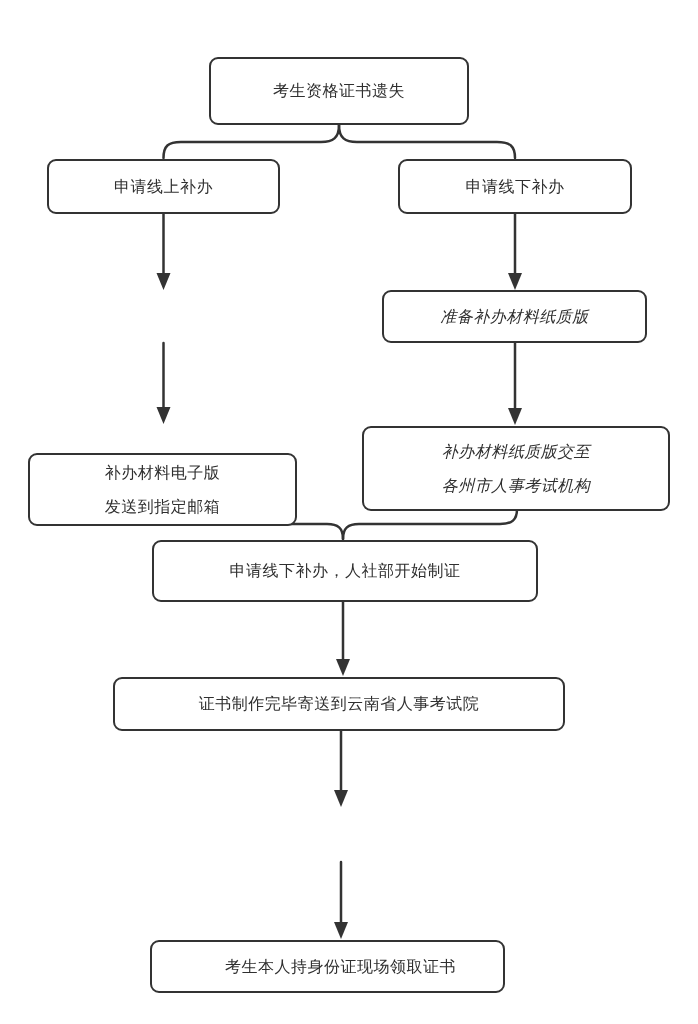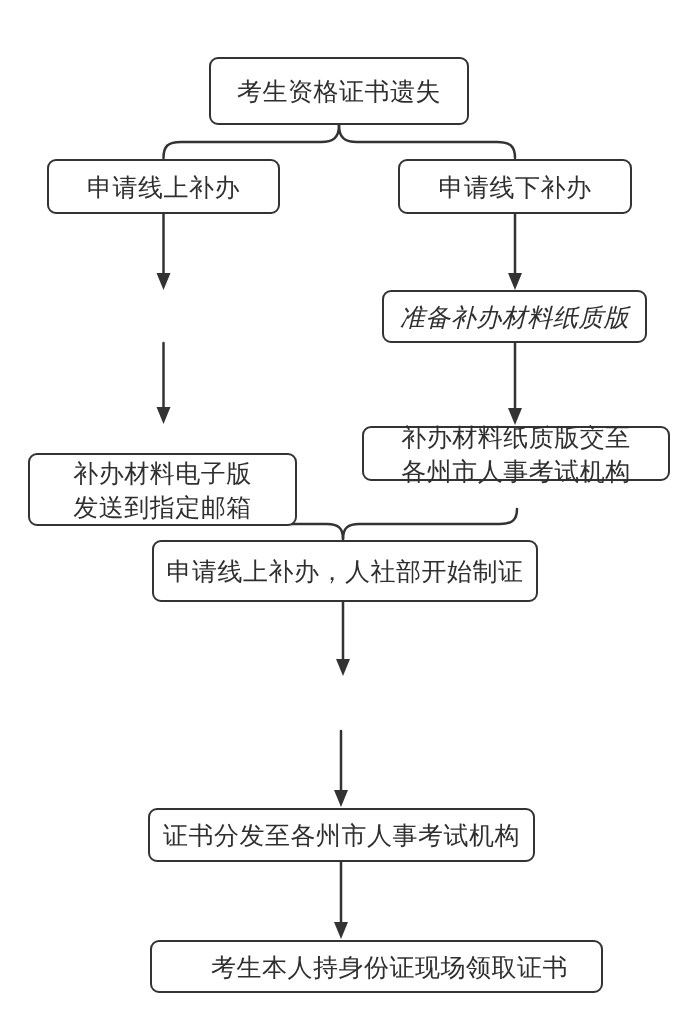--- a/index.html
+++ b/index.html
@@ -31,41 +31,41 @@
     fill: #333333;
     stroke: none;
   }
   .node {
     position: absolute;
     box-sizing: border-box;
     border: 2.5px solid #333333;
     border-radius: 9px;
     background: #ffffff;
     color: #2f2f2f;
-    font-size: 25px;
+    font-size: 16px;
     line-height: 34px;
     display: flex;
     align-items: center;
     justify-content: center;
     text-align: left;
     white-space: pre-line;
     letter-spacing: 0.5px;
   }
   
   #node-start              { left: 209px; top:  57px; width: 260px; height: 68px; }
   #node-apply-online       { left:  47px; top: 159px; width: 233px; height: 55px; }
   #node-apply-offline      { left: 398px; top: 159px; width: 234px; height: 55px; }
   #node-prepare-electronic { left:  32px; top: 290px; width: 263px; height: 53px; }
   #node-prepare-paper      { left: 382px; top: 290px; width: 265px; height: 53px; font-style: italic; }
   #node-send-to-mailbox    { left:  28px; top: 425px; width: 269px; height: 73px; margin-top: 28px; }
-  #node-submit-to-agency   { left: 362px; top: 426px; width: 308px; height: 55px; }
+  #node-submit-to-agency   { left: 362px; top: 426px; width: 308px; height: 85px; font-style: italic; }
   #node-data-report        { left: 152px; top: 540px; width: 386px; height: 62px; }
   #node-mail-to-institute  { left: 113px; top: 677px; width: 452px; height: 54px; }
   #node-distribute         { left: 148px; top: 808px; width: 387px; height: 54px; }
-  #node-pickup             { left: 150px; top: 940px; width: 453px; height: 53px; padding-left: 26px; }
+  #node-pickup             { left: 150px; top: 940px; width: 355px; height: 53px; padding-left: 26px; }
 </style>
 </head>
 <body>
 
 <div class="canvas">
 
   <svg class="connector-layer" width="698" height="1024" viewBox="0 0 698 1024" xmlns="http://www.w3.org/2000/svg">
 
     <g>
       <path d="M 339 125 C 339 138, 333 142, 321 142 L 181 142 C 168 142, 163.5 146, 163.5 158"></path>
@@ -121,20 +121,20 @@
 
 
   <div class="node" id="node-prepare-paper">准备补办材料纸质版</div>
 
   <div class="node" id="node-send-to-mailbox">补办材料电子版
 发送到指定邮箱</div>
 
   <div class="node" id="node-submit-to-agency">补办材料纸质版交至
 各州市人事考试机构</div>
 
-  <div class="node" id="node-data-report">申请线上补办，人社部开始制证</div>
+  <div class="node" id="node-data-report">申请线下补办，人社部开始制证</div>
 
+  <div class="node" id="node-mail-to-institute">证书制作完毕寄送到云南省人事考试院</div>
 
-  <div class="node" id="node-distribute">证书分发至各州市人事考试机构</div>
 
   <div class="node" id="node-pickup">考生本人持身份证现场领取证书</div>
 
 </div>
 
 </body></html>

